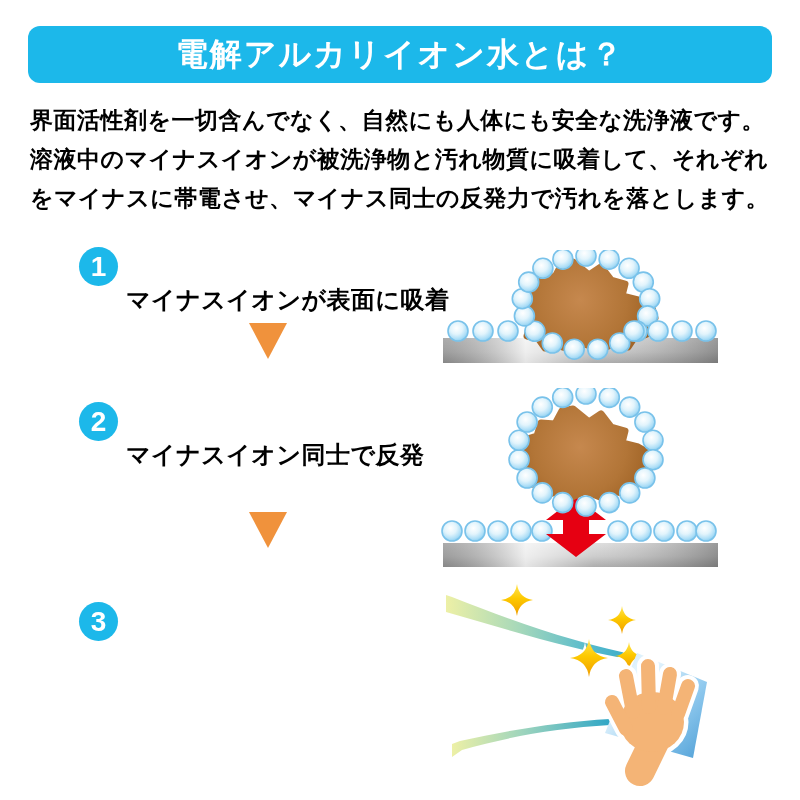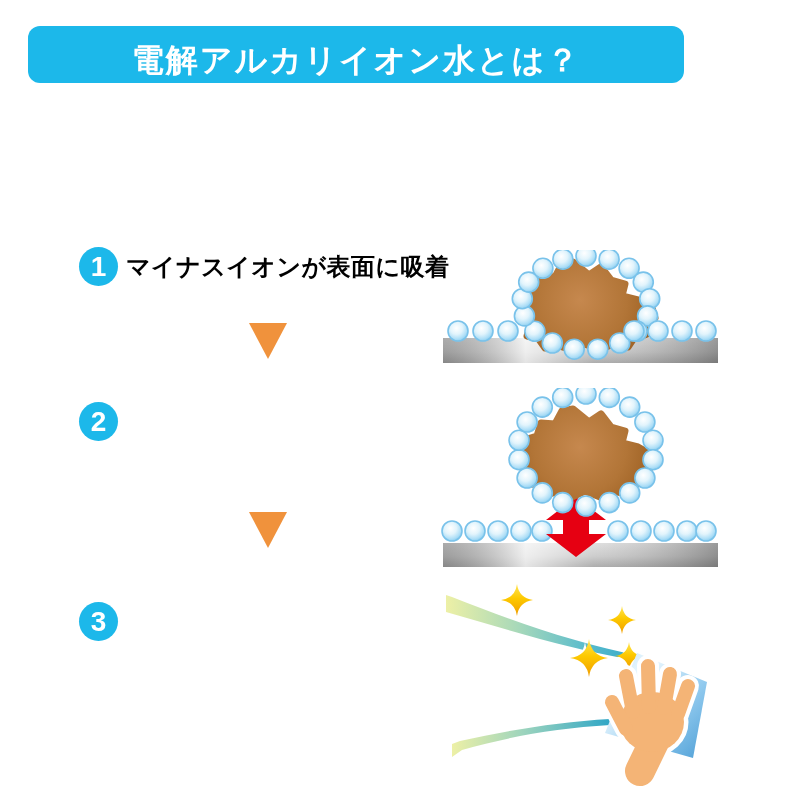--- a/index.html
+++ b/index.html
@@ -2,35 +2,35 @@
 <html><head>
 <meta charset="utf-8">
 <style>
   html,body{margin:0;padding:0;background:#fff;}
   .canvas{
     position:relative;width:800px;height:800px;background:#ffffff;overflow:hidden;
     font-family:"Liberation Sans","DejaVu Sans",sans-serif;color:#000;
   }
   
   .banner{
-    position:absolute;left:28px;top:26px;width:656px;height:57px;
+    position:absolute;left:28px;top:26px;width:744px;height:57px;
     background:#1CB8EA;border-radius:12px;
-    display:flex;align-items:flex-end;justify-content:center;
+    display:flex;align-items:center;justify-content:center;
   }
   .banner-title{color:#fff;font-size:32px;font-weight:bold;letter-spacing:2px;}
   
   .intro{position:absolute;left:30px;top:101px;width:748px;}
   .intro-line{font-size:23px;font-weight:700;line-height:39px;white-space:nowrap;letter-spacing:.5px;}
   
   .step-circle{
     position:absolute;left:79px;width:39px;height:39px;border-radius:50%;
     background:#1CB8EA;color:#fff;font-size:28px;font-weight:bold;
     display:flex;align-items:center;justify-content:center;
   }
-  .step-label{position:absolute;left:126px;font-size:24px;font-weight:700;line-height:39px;white-space:nowrap;letter-spacing:.5px;}
+  .step-label{position:absolute;left:126px;font-size:24px;font-weight:700;line-height:39px;white-space:nowrap;letter-spacing:.5px;margin-top:33px;}
   .c1{top:247px}.l1{top:247px}
   .c2{top:402px}.l2{top:402px}
   .c3{top:602px}.l3{top:602px}
   
   .tri{
     position:absolute;left:249px;width:0;height:0;
     border-left:19px solid transparent;border-right:19px solid transparent;
     border-top:36px solid #F0923C;
   }
   .t1{top:323px}.t2{top:512px}
@@ -93,20 +93,25 @@
       </linearGradient>
       <path id="dirtBlob" d="M573,262 L589,275 L601,267 L611,280 L625,284 L622,296 L638,300 L652,308 L655,318 L643,325 L648,334 L634,338 L628,347 L612,344 L600,350 L585,344 L572,350 L556,345 L545,348 L538,338 L527,336 L530,324 L521,315 L527,305 L524,293 L537,289 L541,276 L555,277 L562,264 Z"></path>
       <path id="sparkle" d="M0,-20 Q2.4,-2.4 20,0 Q2.4,2.4 0,20 Q-2.4,2.4 -20,0 Q-2.4,-2.4 0,-20 Z"></path>
     </defs>
   </svg>
 
   <div class="banner">
     <div class="banner-title">電解アルカリイオン水とは？</div>
   </div>
 
+  <div class="intro">
+    <div class="intro-line">界面活性剤を一切含んでなく、自然にも人体にも安全な洗浄液です。</div>
+    <div class="intro-line">溶液中のマイナスイオンが被洗浄物と汚れ物質に吸着して、それぞれ</div>
+    <div class="intro-line">をマイナスに帯電させ、マイナス同士の反発力で汚れを落とします。</div>
+  </div>
 
   <div class="step-circle c1">1</div>
   <div class="step-label l1">マイナスイオンが表面に吸着</div>
 
   <svg class="illus" style="left:430px;top:250px" width="300" height="120" viewBox="430 250 300 120">
     <g>
       <rect class="bar-base" x="443" y="338" width="275" height="25"></rect>
       <rect class="bar-sheen" x="443" y="338" width="275" height="25"></rect>
     </g>
     <use href="#dirtBlob" class="blob"></use>
@@ -136,20 +141,21 @@
         <circle cx="634" cy="331" r="10" class="ion"></circle>
         <circle cx="658" cy="331" r="10" class="ion"></circle>
         <circle cx="682" cy="331" r="10" class="ion"></circle>
         <circle cx="706" cy="331" r="10" class="ion"></circle>
       </g>
   </svg>
 
   <div class="tri t1"></div>
 
   <div class="step-circle c2">2</div>
+  <div class="step-label l2">マイナスイオン同士で反発</div>
 
   <svg class="illus" style="left:430px;top:388px" width="300" height="185" viewBox="430 388 300 185">
     <g>
       <rect class="bar-base" x="443" y="543" width="275" height="24"></rect>
       <rect class="bar-sheen" x="443" y="543" width="275" height="24"></rect>
     </g>
     <g>
         <circle cx="452" cy="531" r="10" class="ion"></circle>
         <circle cx="475" cy="531" r="10" class="ion"></circle>
         <circle cx="498" cy="531" r="10" class="ion"></circle>

